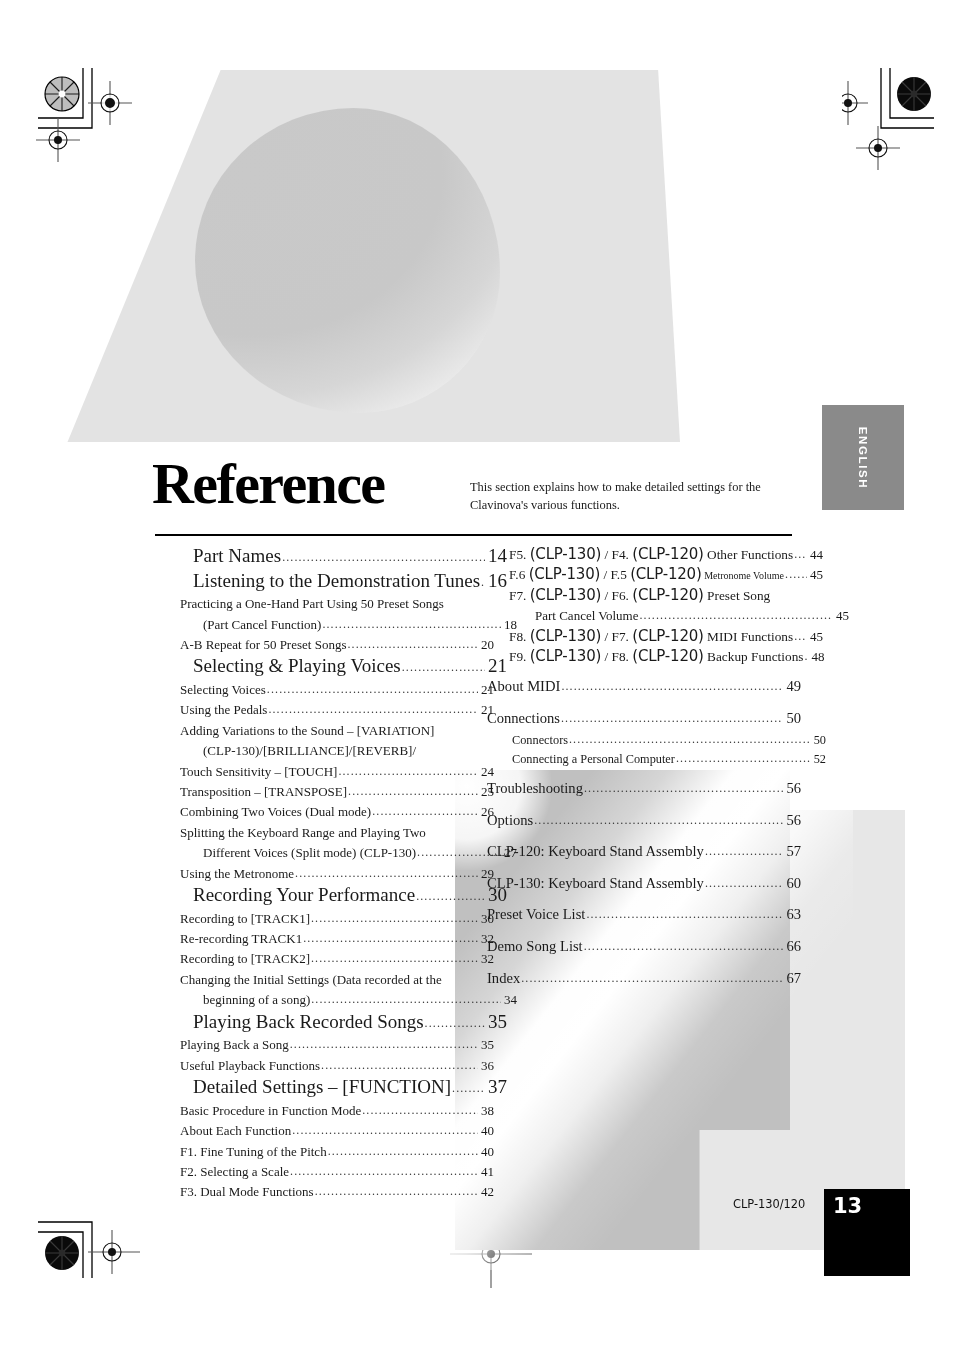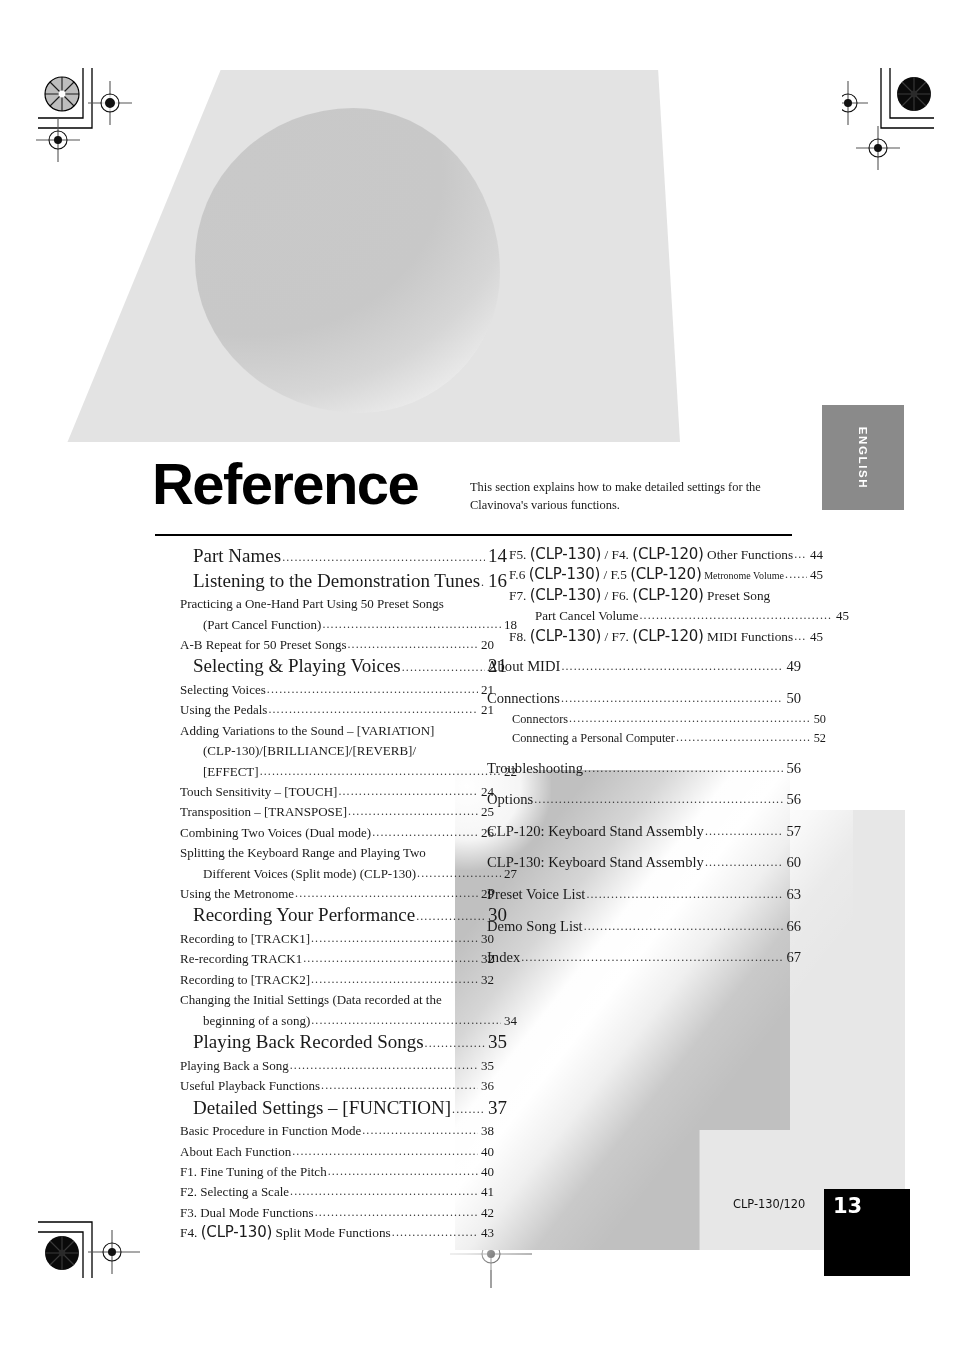--- a/index.html
+++ b/index.html
@@ -64,21 +64,21 @@
     position:absolute;left:50%;top:50%;
     transform:translate(-50%,-50%) rotate(90deg);
     transform-origin:center;
     color:#ffffff;font-family:"Liberation Sans",sans-serif;
     font-weight:700;font-size:11.5px;letter-spacing:1.6px;white-space:nowrap;
   }
 
   
   .headline{
     position:absolute;left:152px;top:455px;
-    font-family:Liberation Sans, sans-serif;font-weight:700;
+    font-family:Liberation Serif, serif;font-weight:700;
     font-size:58px;line-height:58px;letter-spacing:-1.6px;color:#000;
   }
   .intro{
     position:absolute;left:470px;top:478px;width:320px;
     font-size:12.4px;line-height:18px;color:#1a1a1a;
   }
 
   
   .rule{position:absolute;left:155px;top:534px;width:637px;height:2.1px;background:#000;}
 
@@ -283,25 +283,20 @@
       <div class="toc-row lvl2 nodots">
         <span class="t-label">Adding Variations to the Sound – [VARIATION]</span>
         <span class="t-dots"></span>
         <span class="t-page"></span>
       </div>
       <div class="toc-row lvl3 nodots">
         <span class="t-label">(CLP-130)/[BRILLIANCE]/[REVERB]/</span>
         <span class="t-dots"></span>
         <span class="t-page"></span>
       </div>
-      <div class="toc-row lvl3">
-        <span class="t-label">[EFFECT]</span>
-        <span class="t-dots"></span>
-        <span class="t-page">22</span>
-      </div>
       <div class="toc-row lvl2">
         <span class="t-label">Touch Sensitivity – [TOUCH]</span>
         <span class="t-dots"></span>
         <span class="t-page">24</span>
       </div>
       <div class="toc-row lvl2">
         <span class="t-label">Transposition – [TRANSPOSE]</span>
         <span class="t-dots"></span>
         <span class="t-page">25</span>
       </div>
@@ -392,25 +387,20 @@
       </div>
       <div class="toc-row lvl2">
         <span class="t-label">F2. Selecting a Scale</span>
         <span class="t-dots"></span>
         <span class="t-page">41</span>
       </div>
       <div class="toc-row lvl2">
         <span class="t-label">F3. Dual Mode Functions</span>
         <span class="t-dots"></span>
         <span class="t-page">42</span>
-      </div>
-      <div class="toc-row lvl2">
-        <span class="t-label"><span class="fn">F4. </span><span class="model">(CLP-130)</span><span class="fn"> Split Mode Functions</span></span>
-        <span class="t-dots"></span>
-        <span class="t-page">43</span>
       </div>
     </div>
   <div class="col col-right" id="col-right">
       <div class="toc-row rfn">
         <span class="t-label"><span class="fn">F5. </span><span class="model">(CLP-130)</span><span class="fn"> / F4. </span><span class="model">(CLP-120)</span><span class="fn"> Other Functions</span></span>
         <span class="t-dots"></span>
         <span class="t-page">44</span>
       </div>
       <div class="toc-row rfn">
         <span class="t-label"><span class="fn">F.6 </span><span class="model">(CLP-130)</span><span class="fn"> / F.5 </span><span class="model">(CLP-120)</span><span class="fnsm"> Metronome Volume</span></span>
@@ -425,20 +415,25 @@
       <div class="toc-row rfn2">
         <span class="t-label">Part Cancel Volume</span>
         <span class="t-dots"></span>
         <span class="t-page">45</span>
       </div>
       <div class="toc-row rfn">
         <span class="t-label"><span class="fn">F8. </span><span class="model">(CLP-130)</span><span class="fn"> / F7. </span><span class="model">(CLP-120)</span><span class="fn"> MIDI Functions</span></span>
         <span class="t-dots"></span>
         <span class="t-page">45</span>
       </div>
+      <div class="toc-row rfn">
+        <span class="t-label"><span class="fn">F9. </span><span class="model">(CLP-130)</span><span class="fn"> / F8. </span><span class="model">(CLP-120)</span><span class="fn"> Backup Functions</span></span>
+        <span class="t-dots"></span>
+        <span class="t-page">48</span>
+      </div>
       <div class="toc-row rsec">
         <span class="t-label">About MIDI</span>
         <span class="t-dots"></span>
         <span class="t-page">49</span>
       </div>
       <div class="toc-row rsec">
         <span class="t-label">Connections</span>
         <span class="t-dots"></span>
         <span class="t-page">50</span>
       </div>

